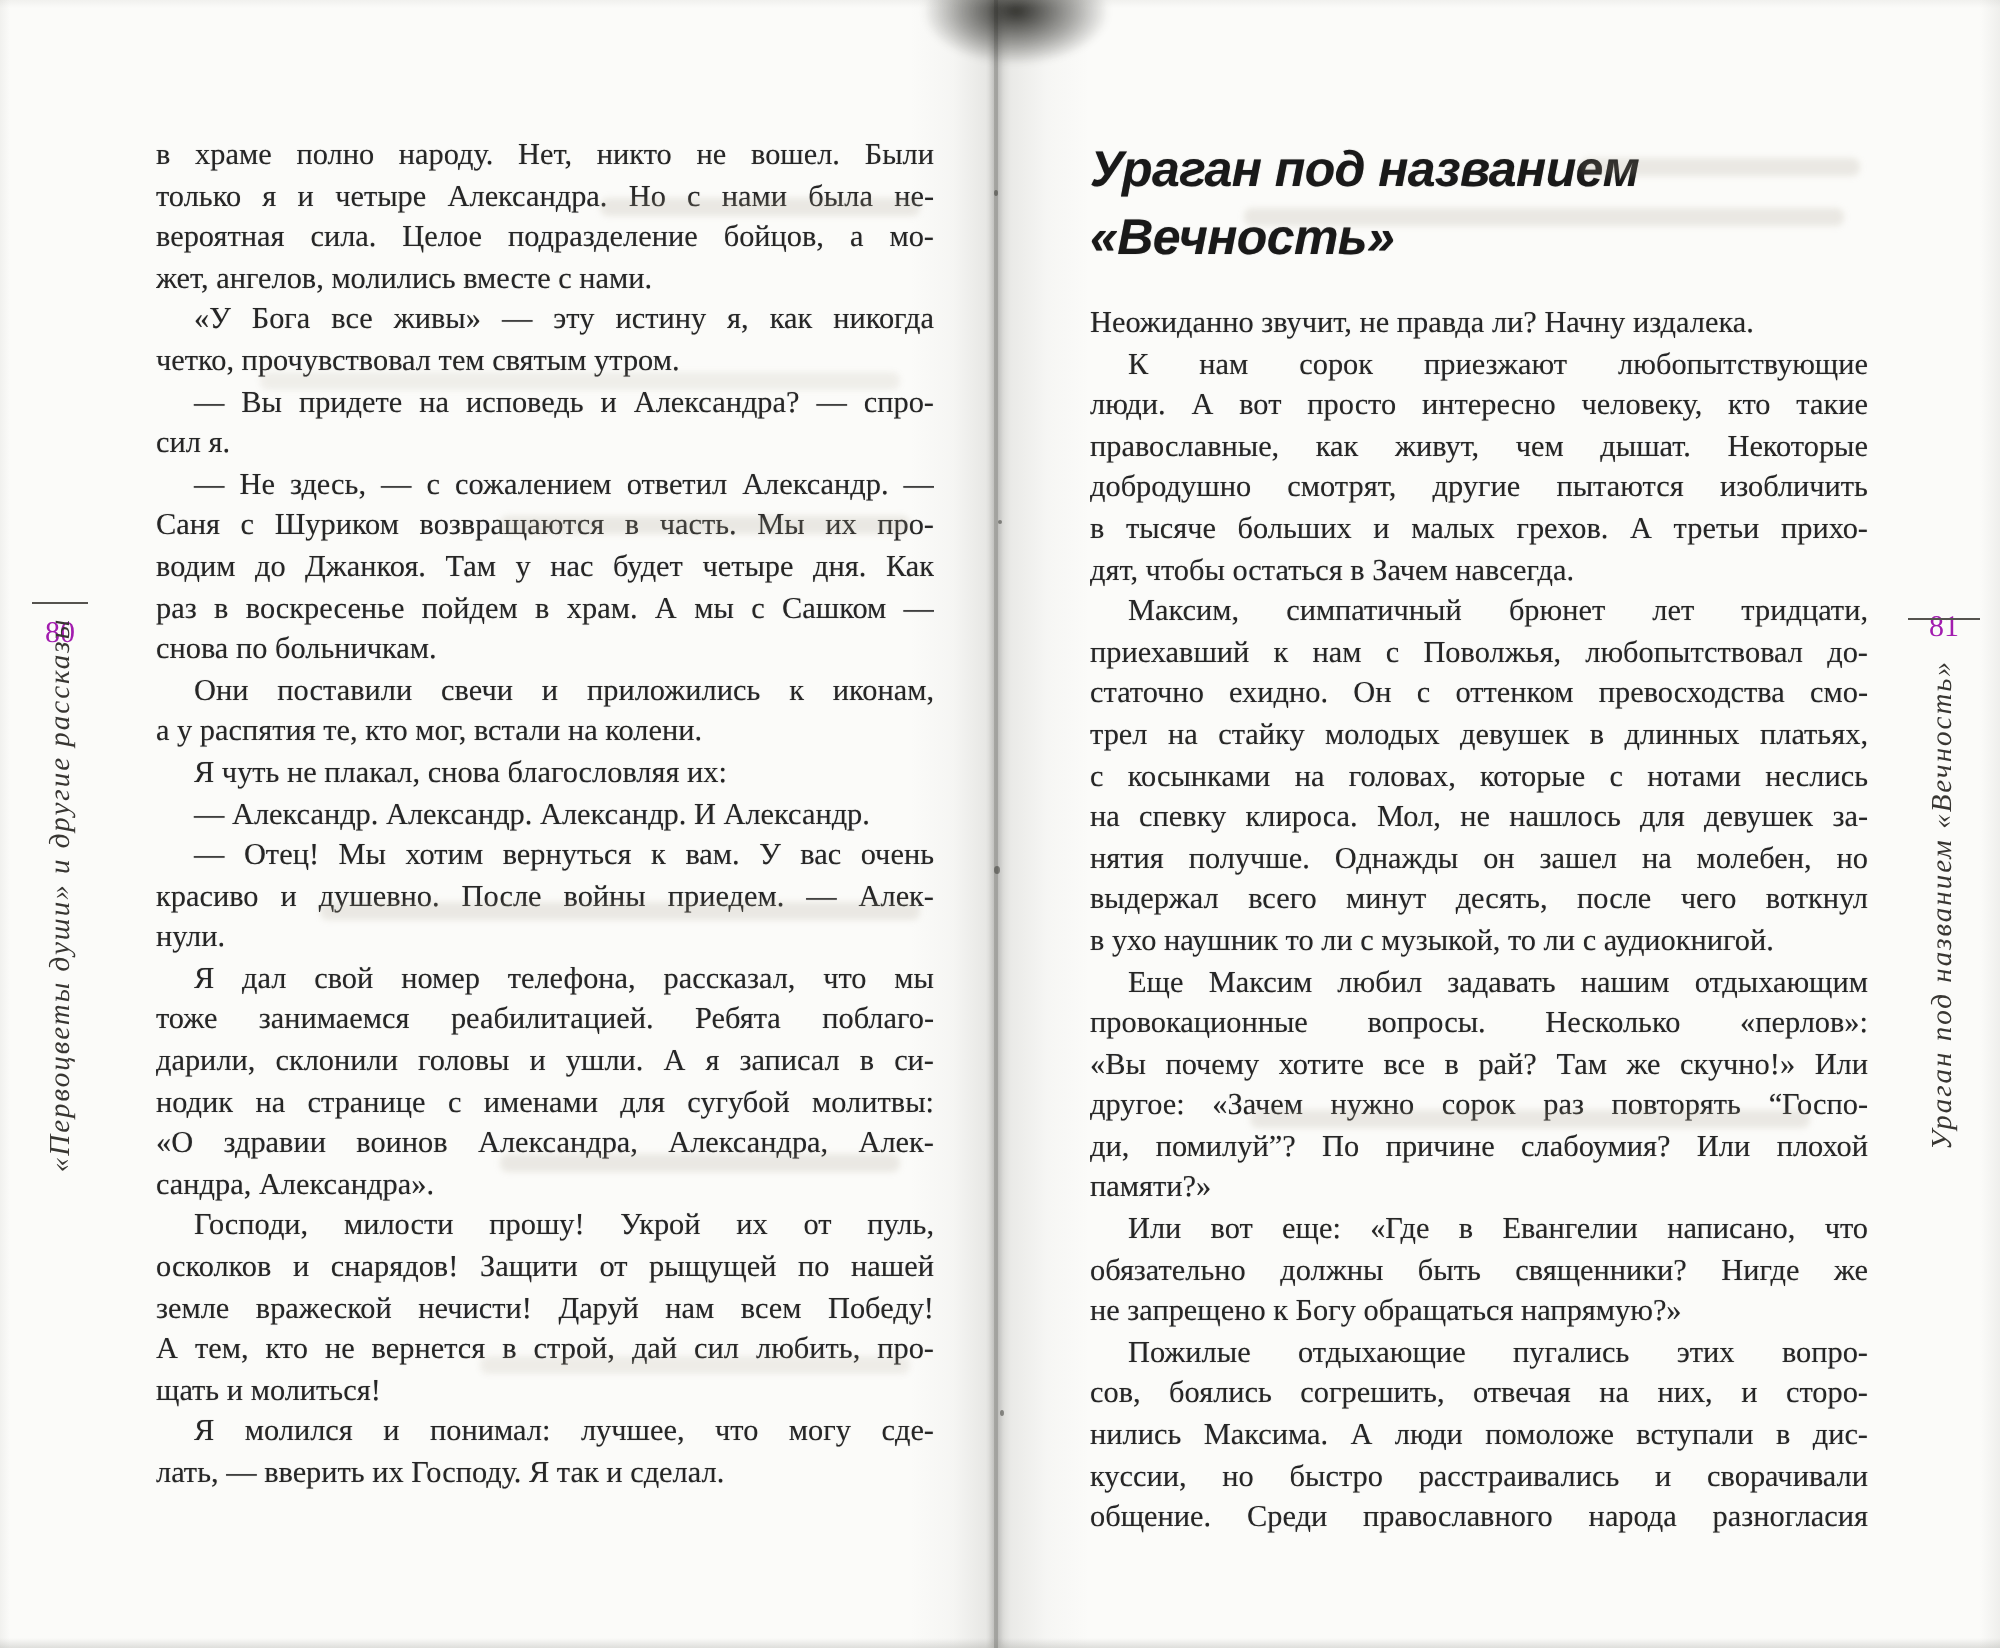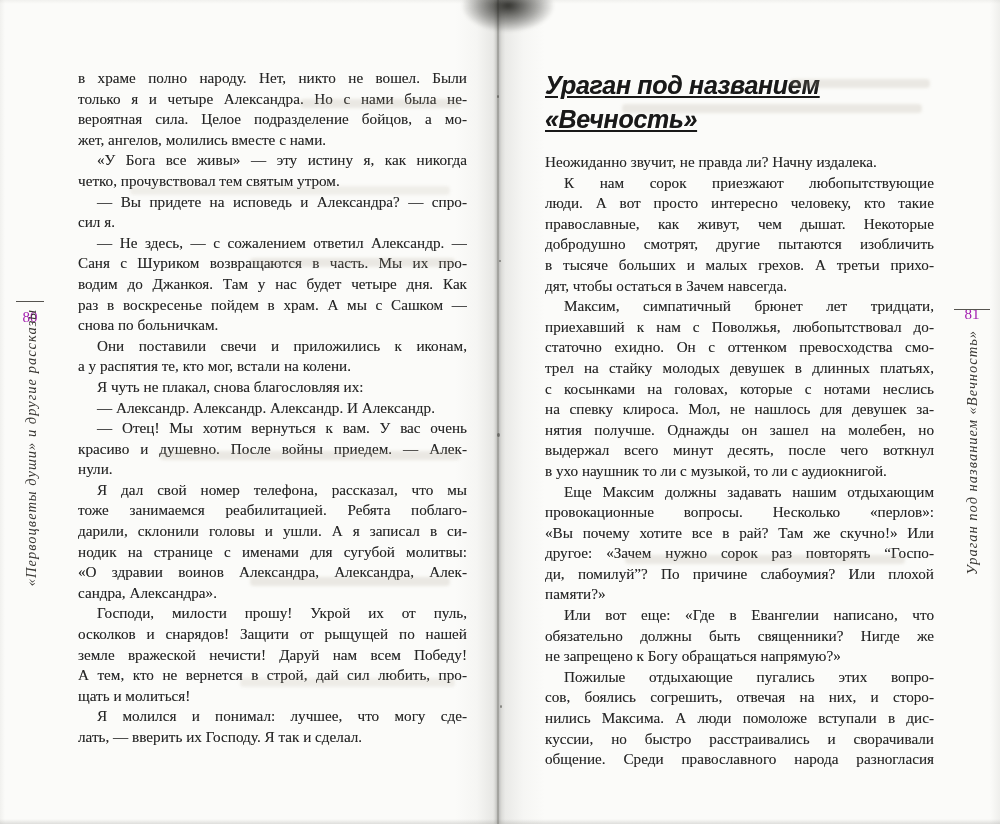--- a/index.html
+++ b/index.html
@@ -28,21 +28,20 @@
   .body-line.ind { text-indent:19px; }
 
   
   .heading {
     font-family:"Liberation Sans", sans-serif;
     font-weight:bold; font-style:italic;
     font-size:25px; line-height:34px;
     letter-spacing:-0.3px; color:#191919;
     margin-bottom:16px;
     text-shadow:0 0 0.5px rgba(40,40,40,0.5);
-    text-decoration:underline;
   }
 
   
   .folio {
     position:absolute; width:44px; text-align:center;
     font-size:15px; color:#a21caf;margin-top:33px;
   }
   .folio-left  { left:8px;   top:276px; }
   .folio-right { left:950px; top:273px; }
   .folio-rule { position:absolute; height:1px; background:#55534f; }
@@ -167,21 +166,21 @@
         <div class="body-line end">дят, чтобы остаться в Зачем навсегда.</div>
         <div class="body-line ind">Максим, симпатичный брюнет лет тридцати,</div>
         <div class="body-line">приехавший к нам с Поволжья, любопытствовал до-</div>
         <div class="body-line">статочно ехидно. Он с оттенком превосходства смо-</div>
         <div class="body-line">трел на стайку молодых девушек в длинных платьях,</div>
         <div class="body-line">с косынками на головах, которые с нотами неслись</div>
         <div class="body-line">на спевку клироса. Мол, не нашлось для девушек за-</div>
         <div class="body-line">нятия получше. Однажды он зашел на молебен, но</div>
         <div class="body-line">выдержал всего минут десять, после чего воткнул</div>
         <div class="body-line end">в ухо наушник то ли с музыкой, то ли с аудиокнигой.</div>
-        <div class="body-line ind">Еще Максим должны задавать нашим отдыхающим</div>
+        <div class="body-line ind">Еще Максим любил задавать нашим отдыхающим</div>
         <div class="body-line">провокационные вопросы. Несколько «перлов»:</div>
         <div class="body-line">«Вы почему хотите все в рай? Там же скучно!» Или</div>
         <div class="body-line">другое: «Зачем нужно сорок раз повторять “Госпо-</div>
         <div class="body-line">ди, помилуй”? По причине слабоумия? Или плохой</div>
         <div class="body-line end">памяти?»</div>
         <div class="body-line ind">Или вот еще: «Где в Евангелии написано, что</div>
         <div class="body-line">обязательно должны быть священники? Нигде же</div>
         <div class="body-line end">не запрещено к Богу обращаться напрямую?»</div>
         <div class="body-line ind">Пожилые отдыхающие пугались этих вопро-</div>
         <div class="body-line">сов, боялись согрешить, отвечая на них, и сторо-</div>

